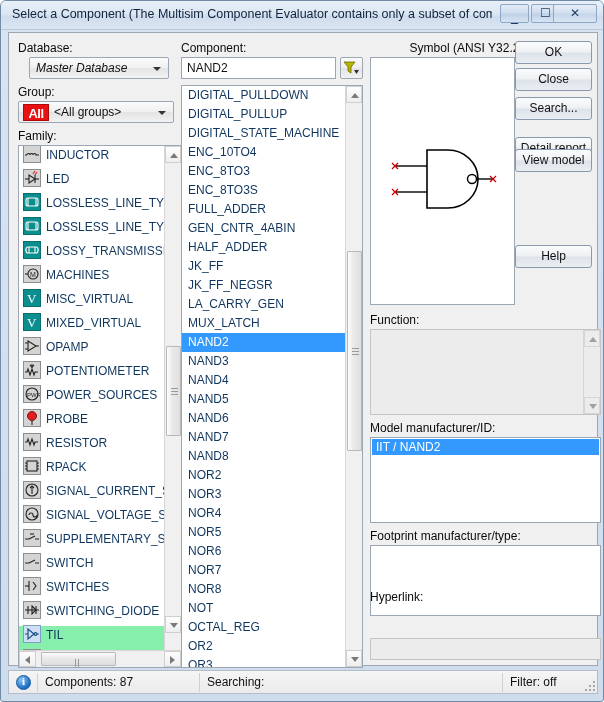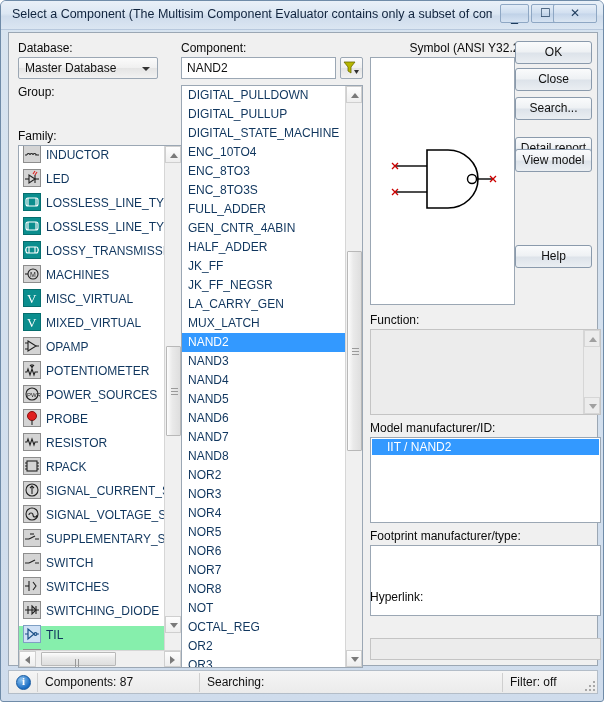--- a/index.html
+++ b/index.html
@@ -150,21 +150,21 @@
     font-size:12px; color:#101010; text-align:center; line-height:21px;
     cursor:pointer; white-space:nowrap;
   }
 
   
   .whitebox { position:absolute; background:#fff; border:1px solid #9ba7b4; }
   .graybox  { position:absolute; background:#ececec; border:1px solid #c4c4c4; }
 
   .selrow-blue {
     position:absolute; left:1px; top:1px; right:1px; height:16px;
-    background:#3399ff; color:#fff; font-size:12px; line-height:16px; padding-left:15px;
+    background:#3399ff; color:#fff; font-size:12px; line-height:16px; padding-left:4px;
   }
 
   
   #statusbar {
     position:absolute; left:7px; top:669px; width:590px; height:24px;
     background: linear-gradient(to bottom,#f5f5f5,#ebebeb);
     border:1px solid #b3bdc8;
   }
   .stcell { position:absolute; top:4px; font-size:12px; color:#101010; white-space:nowrap; }
   .stsep { position:absolute; top:2px; width:1px; height:19px; background:#cfcfcf; }
@@ -194,26 +194,31 @@
       <span>☐</span>
     </div>
     <div class="winbtn" id="btn-close">
       <span>✕</span>
     </div>
   </div>
 
   <div id="client">
 
     <div class="lbl" style="left:9px; top:8px;">Database:</div>
-    <div class="combo" style="left:9px; top:24px; width:140px;">
+    <div class="combo" style="left:20px; top:24px; width:140px;font-style:italic;">
       <div class="ctext">Master Database</div>
       <div class="carrow"></div>
     </div>
 
     <div class="lbl" style="left:9px; top:52px;">Group:</div>
+    <div class="combo" style="left:9px; top:68px; width:156px;">
+      <div class="allicon">All</div>
+      <div class="ctext" style="left:35px;">&lt;All groups&gt;</div>
+      <div class="carrow"></div>
+    </div>
 
     <div class="lbl" style="left:9px; top:96px;">Family:</div>
 
     <div class="listbox" style="left:9px; top:112px; width:164px; height:523px;">
       <div id="family-list">
           <div class="fam-row"><span class="fam-ico "><svg width="16" height="16" viewBox="0 0 16 16">
                 <g fill="none" stroke="#222222" stroke-width="1.1">
                   <path d="M1 9h2"></path>
                   <path d="M13 9h2"></path>
                   <path d="M3 9a1.5 1.5 0 013 0 1.5 1.5 0 013 0 1.5 1.5 0 013 0 1.5 1.5 0 011 0"></path>

